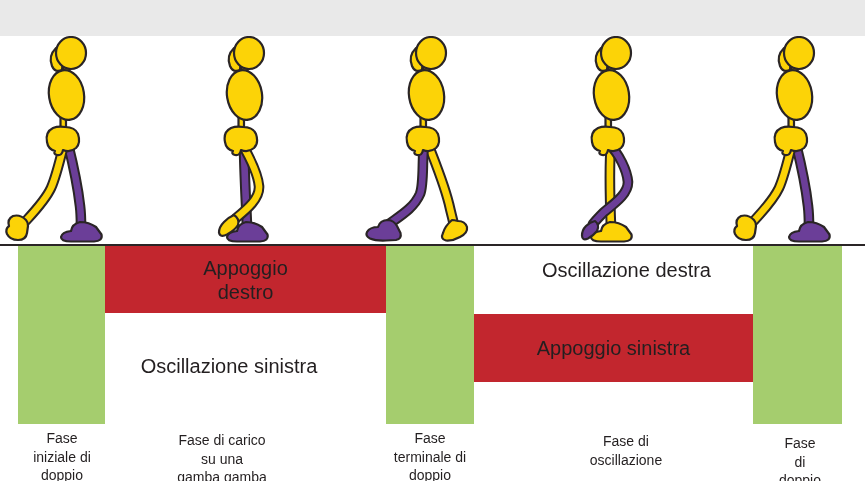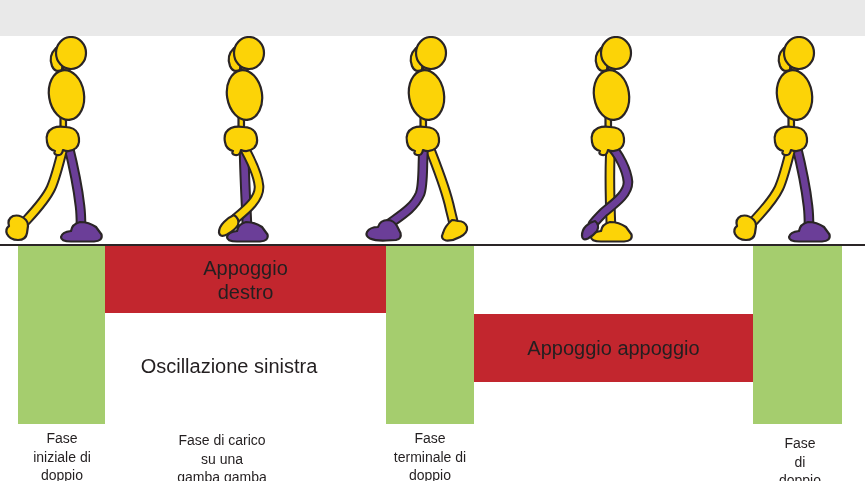--- a/index.html
+++ b/index.html
@@ -146,35 +146,38 @@
 
   <div class="groundline"></div>
 
   <div class="bar green" id="green1"></div>
   <div class="bar red" id="red1">
     <span class="band-text">Appoggio
 destro</span>
   </div>
   <div class="bar green" id="green2"></div>
   <div class="bar red" id="red2">
-    <span class="band-text">Appoggio appoggio</span>
+    <span class="band-text">Appoggio sinistra</span>
   </div>
   <div class="bar green" id="green3"></div>
 
   <div class="swing-label" id="osc-sinistra">Oscillazione sinistra</div>
+  <div class="swing-label" id="osc-destra">Oscillazione destra</div>
 
   <div class="phase-label" id="phase1">Fase
 iniziale di
 doppio
 appoggio</div>
   <div class="phase-label" id="phase2">Fase di carico
 su una
 gamba gamba</div>
   <div class="phase-label" id="phase3">Fase
 terminale di
 doppio
 appoggio</div>
+  <div class="phase-label" id="phase4">Fase di
+oscillazione</div>
   <div class="phase-label" id="phase5">Fase
 di
 doppio
 appoggio</div>
 
 </div>
 
 </body></html>

